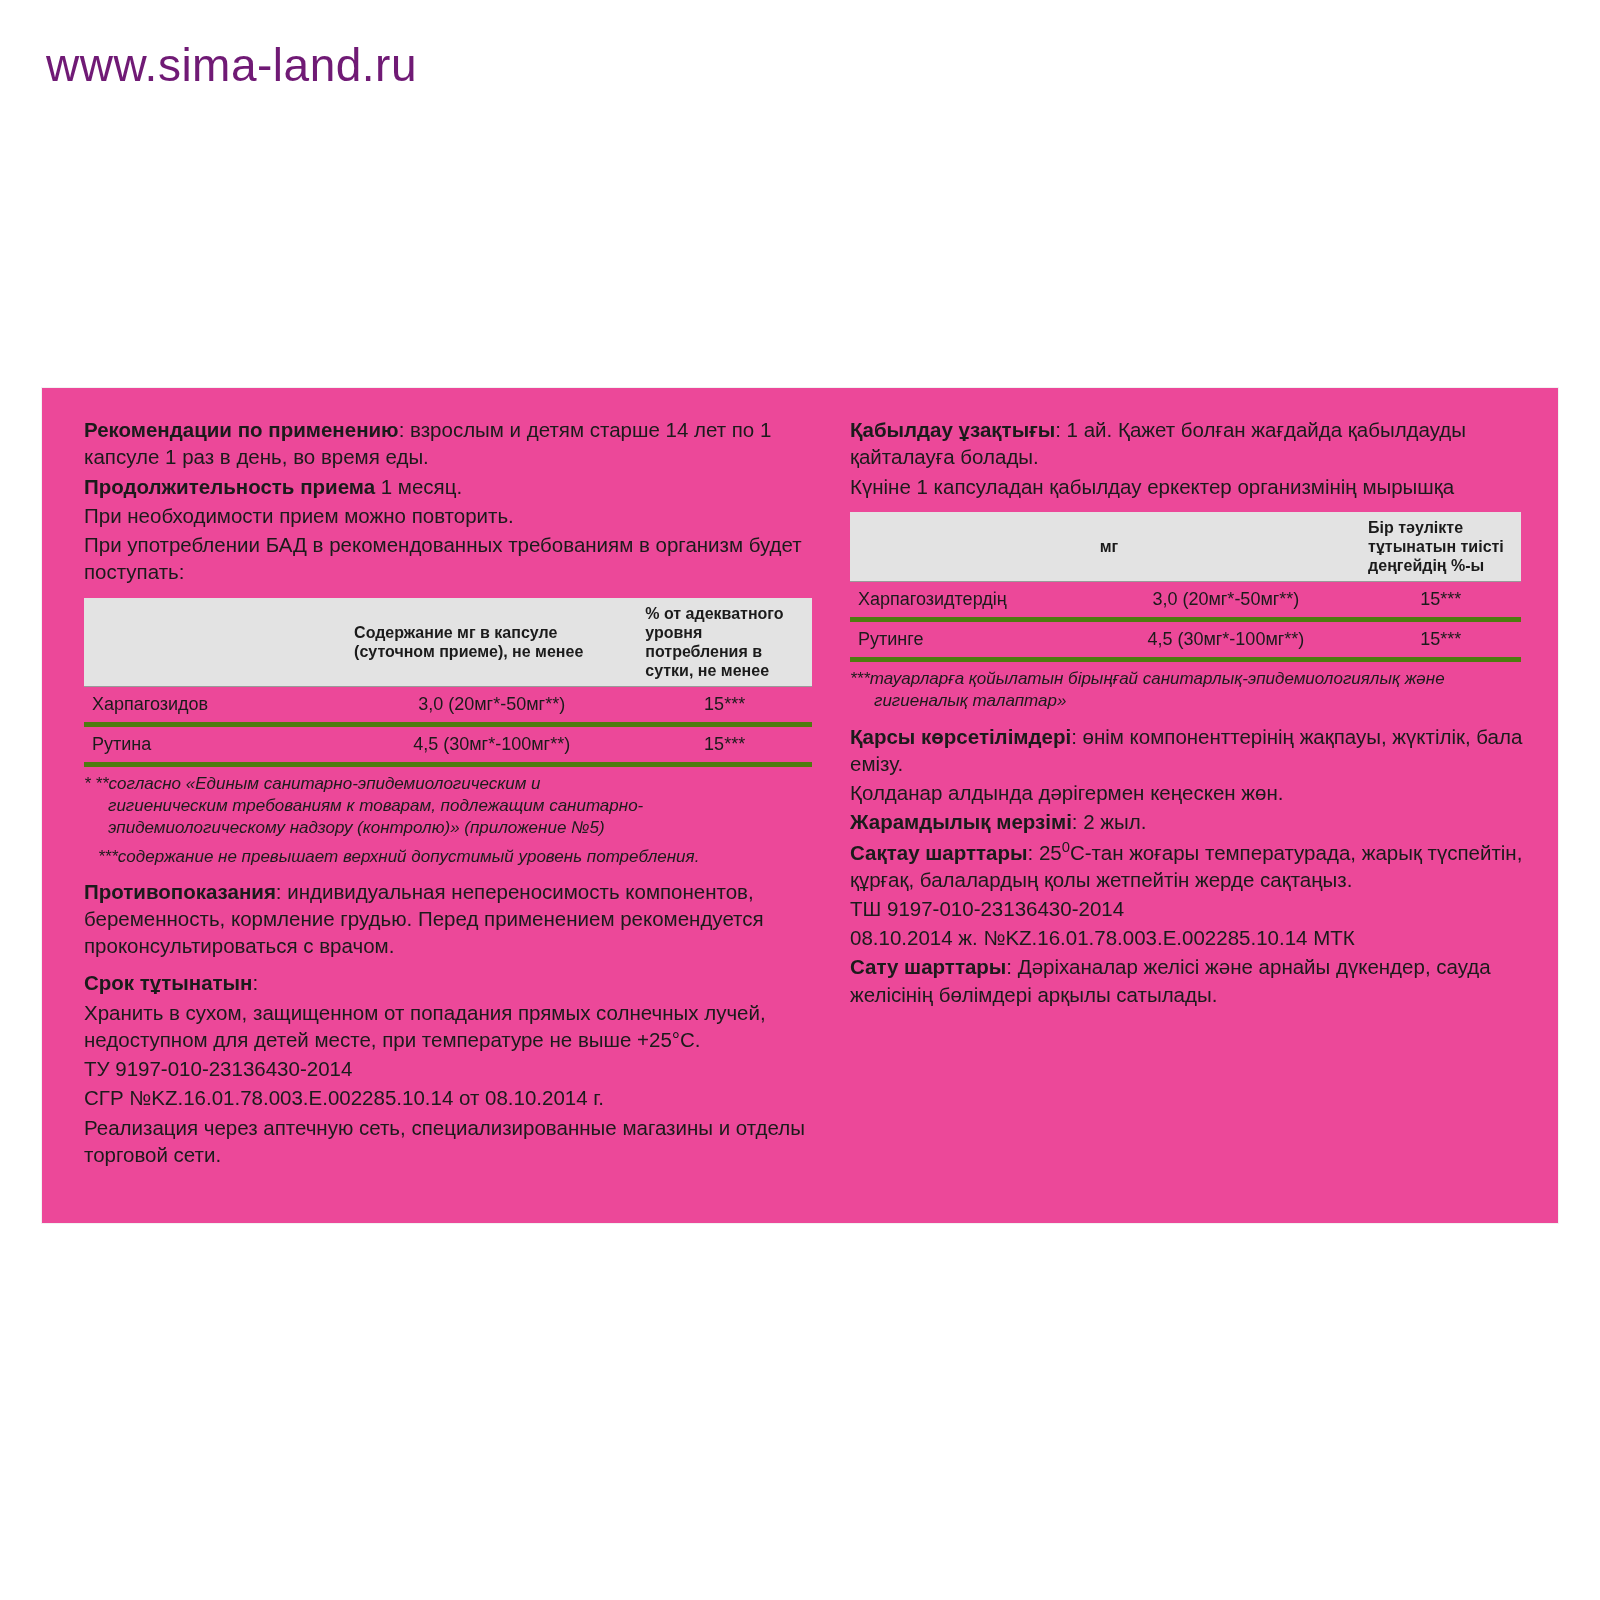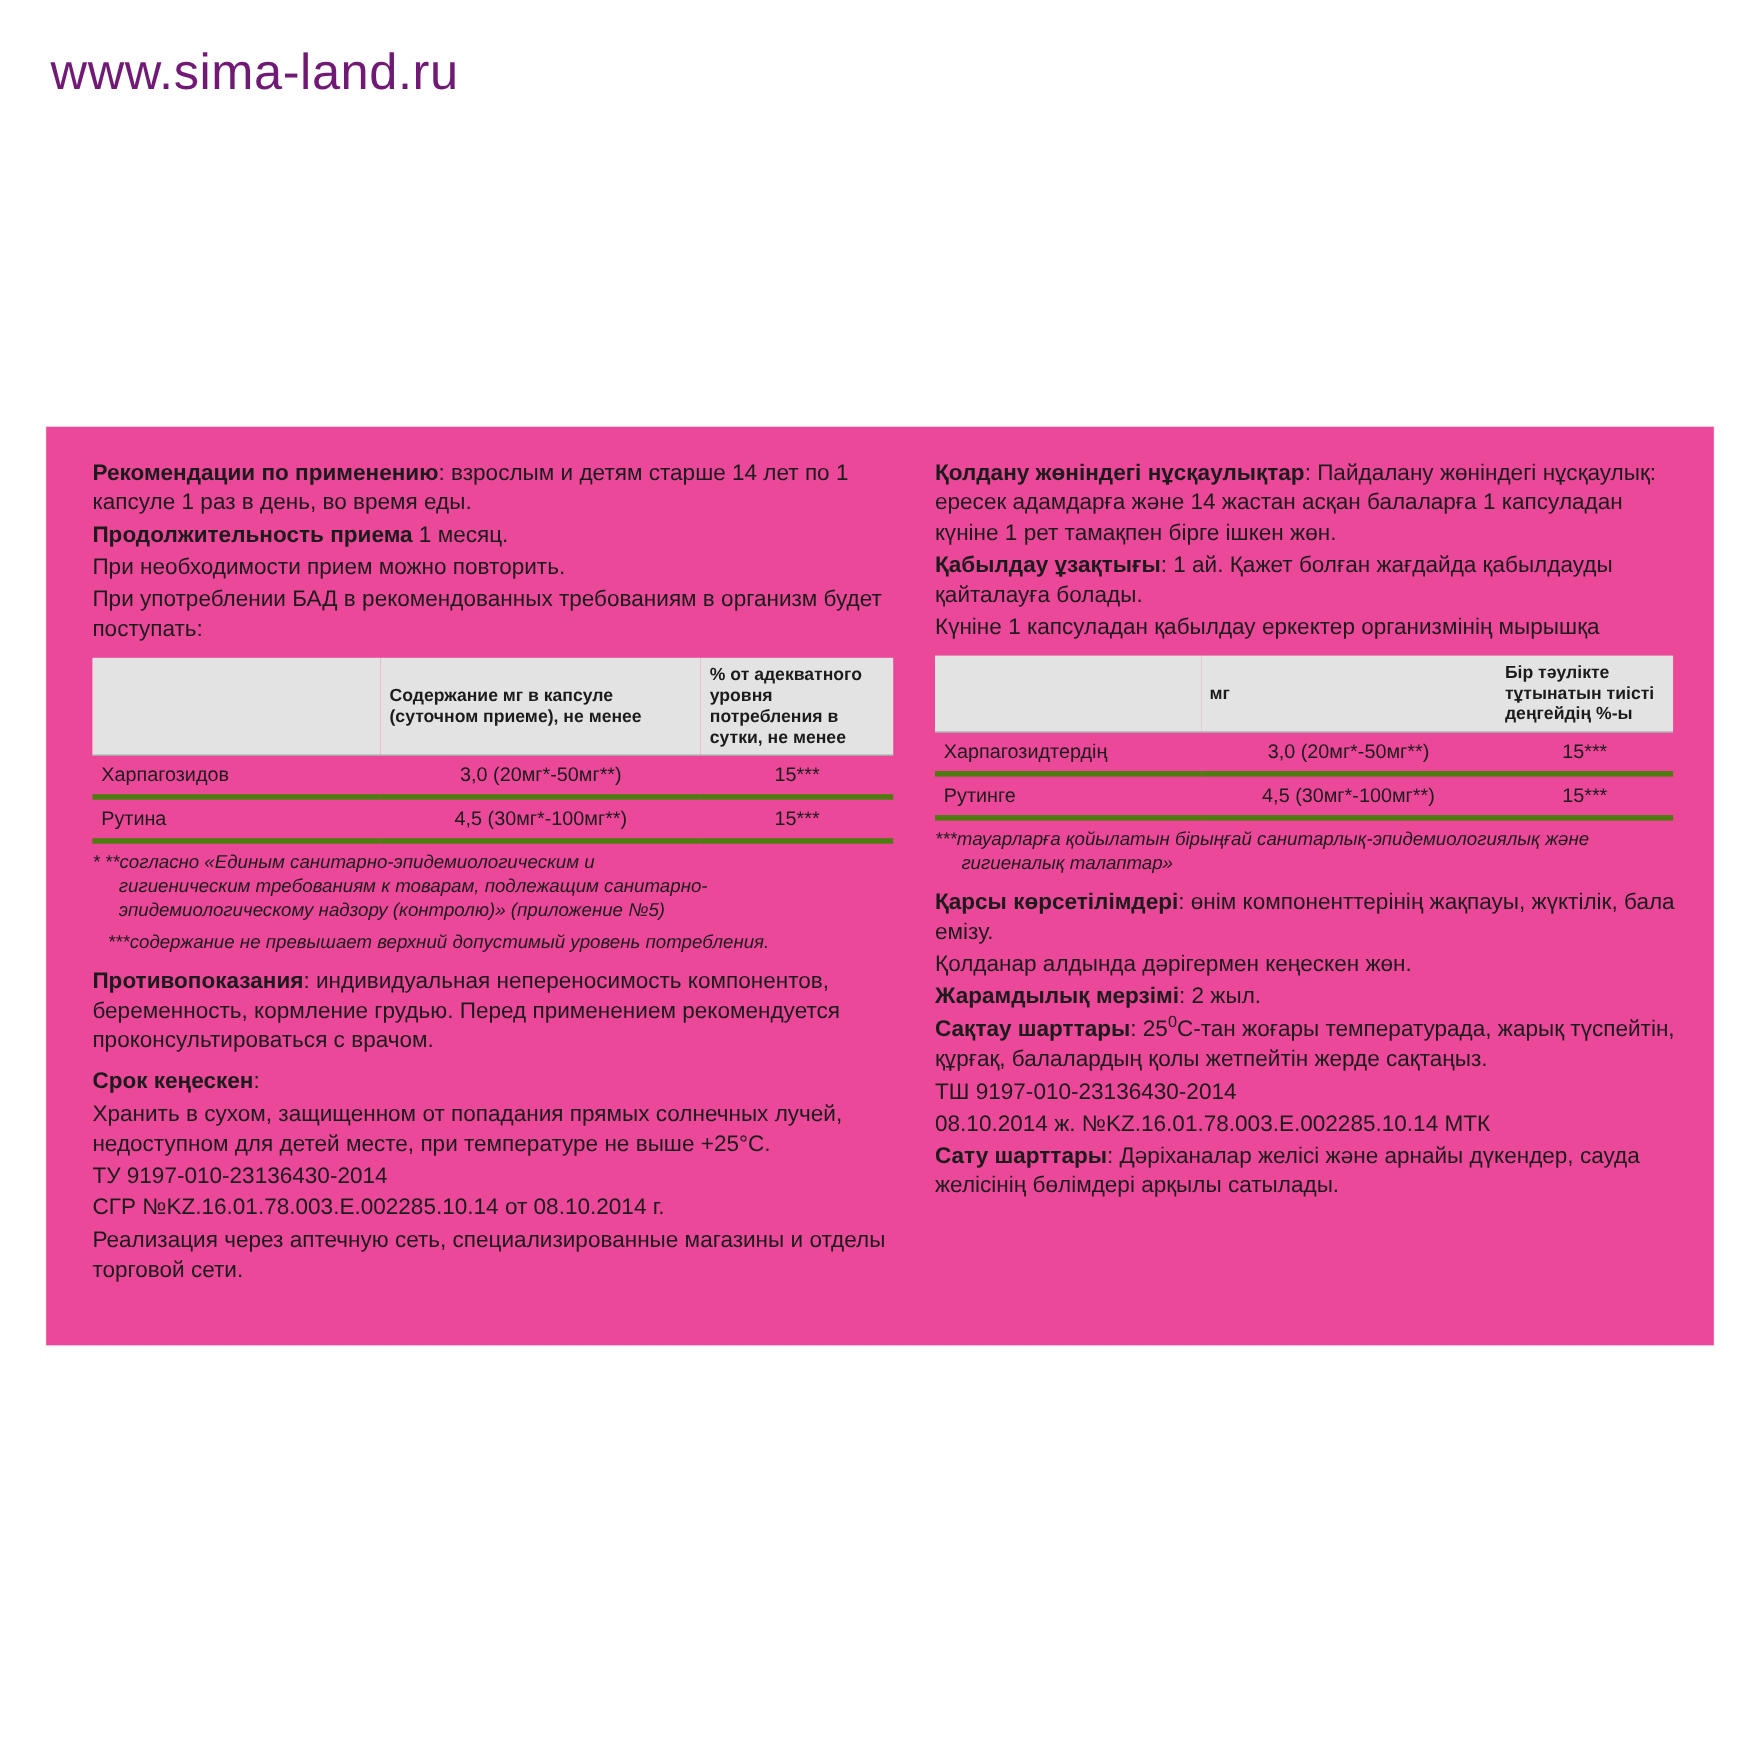--- a/index.html
+++ b/index.html
@@ -147,29 +147,28 @@
             <td class="pct">15***</td>
           </tr>
         </tbody>
       </table>
 
       <p class="footnote"><span>*  **согласно «Единым санитарно-эпидемиологическим и</span><span class="ind">гигиеническим требованиям к товарам, подлежащим санитарно-эпидемиологическому надзору (контролю)» (приложение №5)</span></p>
       <p class="footnote2">***содержание не превышает верхний допустимый уровень потребления.</p>
 
       <p class="block"><b>Противопоказания</b><span>: индивидуальная непереносимость компонентов, беременность, кормление грудью. Перед применением рекомендуется проконсультироваться с врачом.</span></p>
 
-      <p class="block"><b>Срок кеңескен</b><span>:</span></p>
+      <p class="block"><b>Срок тұтынатын</b><span>:</span></p>
       <p>Хранить в сухом, защищенном от попадания прямых солнечных лучей, недоступном для детей месте, при температуре не выше +25°C.</p>
       <p>ТУ 9197-010-23136430-2014</p>
       <p>СГР №KZ.16.01.78.003.E.002285.10.14 от 08.10.2014 г.</p>
       <p>Реализация через аптечную сеть, специализированные магазины и отделы торговой сети.</p>
     </div>
 
     <div class="col col-right">
-      <p><b>Қолдану жөніндегі нұсқаулықтар</b><span>: Пайдалану жөніндегі нұсқаулық: ересек адамдарға және 14 жастан асқан балаларға 1 капсуладан күніне 1 рет тамақпен бірге ішкен жөн.</span></p>
       <p><b>Қабылдау ұзақтығы</b><span>: 1 ай. Қажет болған жағдайда қабылдауды қайталауға болады.</span></p>
       <p>Күніне 1 капсуладан қабылдау еркектер организмінің мырышқа</p>
 
       <table class="tbl-right">
         <thead>
           <tr>
             <td class="blank head-c1"></td>
             <td class="head-c2">мг</td>
             <td class="head-c3">Бір тәулікте тұтынатын тиісті деңгейдің %-ы</td>
           </tr>

